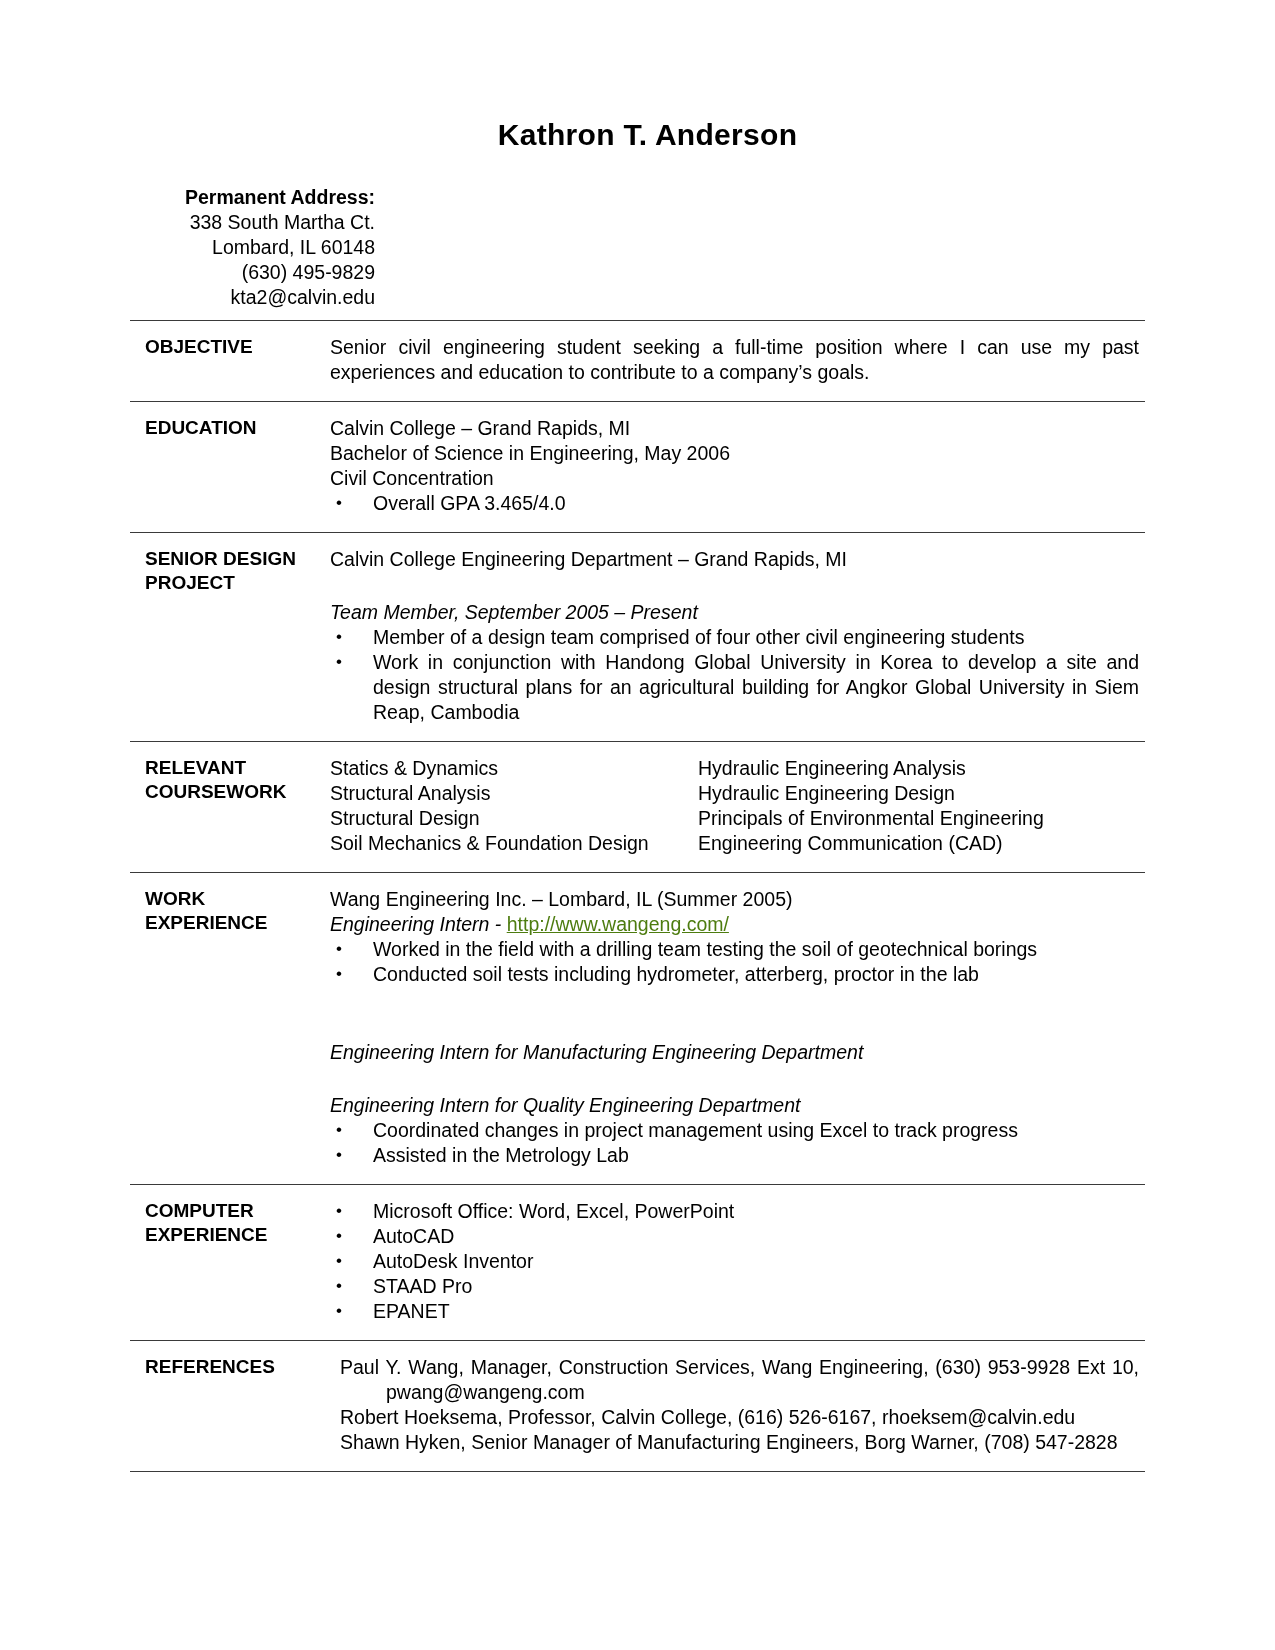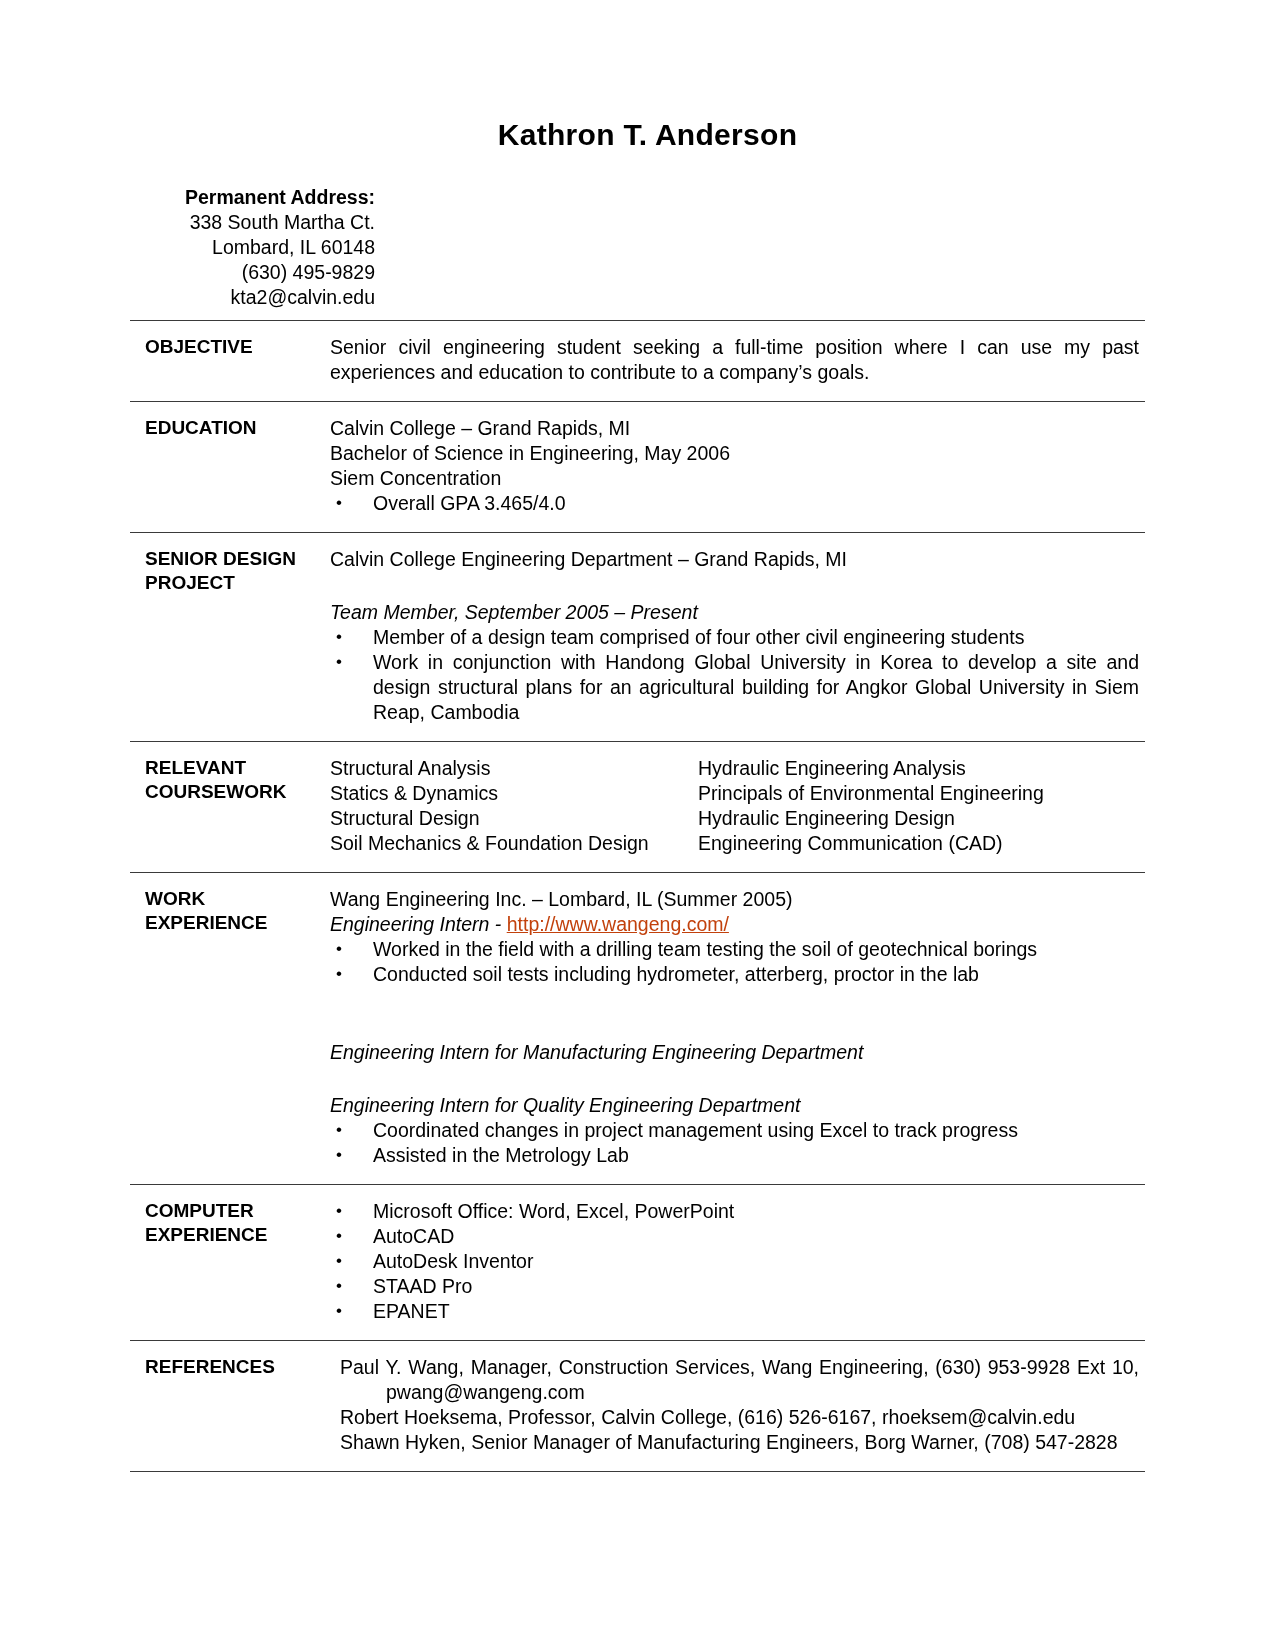--- a/index.html
+++ b/index.html
@@ -92,21 +92,21 @@
 
   
   .course-cols {
     display: flex;
   }
   .course-cols .col-a { width: 368px; flex: 0 0 368px; }
   .course-cols .col-b { flex: 1 1 auto; }
 
   .gap { height: 25px; }
   .link {
-    color: #c2410c;
+    color: #4d7c0f;
     text-decoration: underline;
   }
 
   
   .ref-item {
     padding-left: 46px;
     text-indent: -46px;
     text-align: justify;
   }
   .ref-item.narrow { text-align: left; }
@@ -135,21 +135,21 @@
       <div class="content">
         <div class="just">Senior civil engineering student seeking a full-time position where I can use my past experiences and education to contribute to a company’s goals.</div>
       </div>
     </div>
 
     <div class="row">
       <div class="label">EDUCATION</div>
       <div class="content">
         <div class="bold">Calvin College – Grand Rapids, MI</div>
         <div>Bachelor of Science in Engineering, May 2006</div>
-        <div>Siem Concentration</div>
+        <div>Civil Concentration</div>
         <ul class="bul">
           <li>Overall GPA 3.465/4.0</li>
         </ul>
       </div>
     </div>
 
     <div class="row">
       <div class="label">
         <div>
             <div>SENIOR DESIGN</div>
@@ -167,29 +167,29 @@
     </div>
 
     <div class="row">
       <div class="label">
           <div>RELEVANT</div>
           <div>COURSEWORK</div>
         </div>
       <div class="content">
         <div class="course-cols">
           <div class="col-a">
+            <div>Statics &amp; Dynamics</div>
             <div>Structural Analysis</div>
-            <div>Statics &amp; Dynamics</div>
             <div>Structural Design</div>
             <div>Soil Mechanics &amp; Foundation Design</div>
           </div>
           <div class="col-b">
             <div>Hydraulic Engineering Analysis</div>
+            <div>Hydraulic Engineering Design</div>
             <div>Principals of Environmental Engineering</div>
-            <div>Hydraulic Engineering Design</div>
             <div>Engineering Communication (CAD)</div>
           </div>
         </div>
       </div>
     </div>
 
     <div class="row">
       <div class="label">
           <div>WORK</div>
           <div>EXPERIENCE</div>

